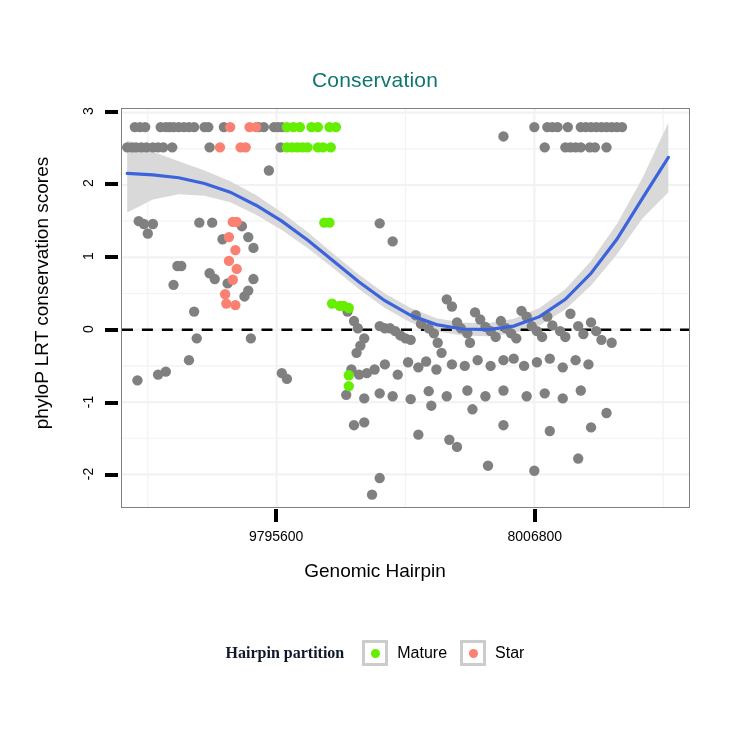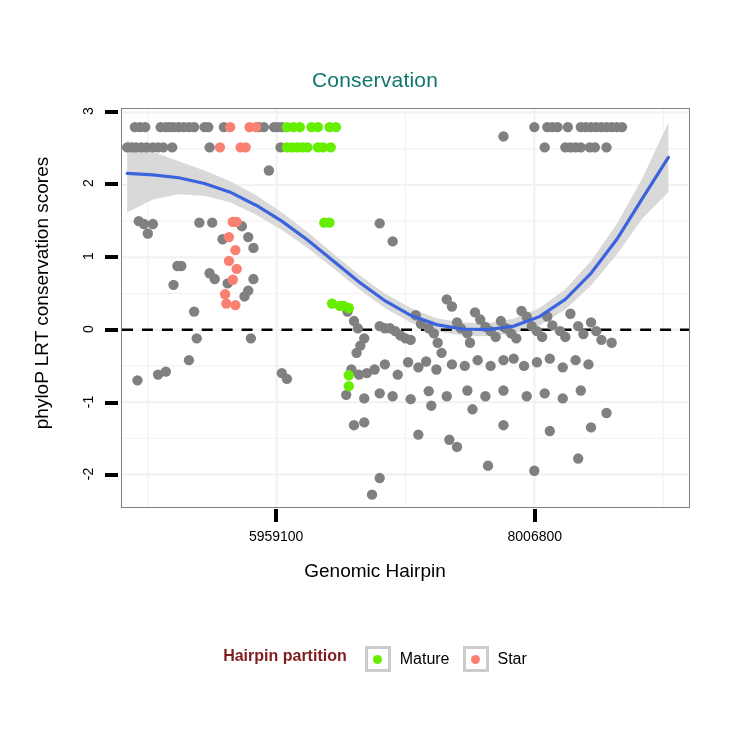--- a/index.html
+++ b/index.html
@@ -25,22 +25,22 @@
   .ytick-mark{position:absolute;background:#000;width:13px;height:4px;}
 
   
   .xtick-mark{position:absolute;background:#000;width:4px;height:13px;}
   .xtick-text{position:absolute;font-size:14px;color:#000;text-align:center;width:120px;}
   .xlab{position:absolute;left:0;top:560px;width:750px;text-align:center;font-size:19px;}
 
   
   .legend{position:absolute;left:0;top:640px;width:750px;
           display:flex;align-items:center;justify-content:center;gap:13px;}
-  .legend-title{font-size:16px;font-weight:bold;color:#7f1d1d;margin-right:5px;}
-  .legend-item{display:flex;align-items:center;gap:9px;margin-top:6px;}
+  .legend-title{font-size:16px;font-weight:bold;color:#0f172a;margin-right:5px;font-family:Liberation Serif, serif;}
+  .legend-item{display:flex;align-items:center;gap:9px;}
   .legend-key{width:26px;height:26px;background:#ffffff;border:3px solid #cccccc;
               display:flex;align-items:center;justify-content:center;box-sizing:border-box;}
   .legend-dot{width:9px;height:9px;border-radius:50%;}
   .legend-label{font-size:16px;color:#000;}
 </style>
 </head>
 <body>
 
 <div id="root">
 
@@ -59,21 +59,21 @@
       <div class="ytick-text" style="left: 75px; top: 320.818px; width: 26px; text-align: center;">0</div>
       <div class="ytick-mark" style="left: 105px; top: 255.091px;"></div>
       <div class="ytick-text" style="left: 75px; top: 248.091px; width: 26px; text-align: center;">1</div>
       <div class="ytick-mark" style="left: 105px; top: 182.364px;"></div>
       <div class="ytick-text" style="left: 75px; top: 175.364px; width: 26px; text-align: center;">2</div>
       <div class="ytick-mark" style="left: 105px; top: 109.636px;"></div>
       <div class="ytick-text" style="left: 75px; top: 102.636px; width: 26px; text-align: center;">3</div>
     </div>
   <div id="xticks">
       <div class="xtick-mark" style="left: 274.182px; top: 509px;"></div>
-      <div class="xtick-text" style="left: 216.182px; top: 528px;">5959100</div>
+      <div class="xtick-text" style="left: 216.182px; top: 528px;">9795600</div>
       <div class="xtick-mark" style="left: 532.818px; top: 509px;"></div>
       <div class="xtick-text" style="left: 474.818px; top: 528px;">8006800</div>
     </div>
 
   <div class="panel">
     <svg class="plotsvg" id="plot" viewBox="0 0 569 400" preserveAspectRatio="none">
         <line x1="0" x2="569" y1="367.27272727272725" y2="367.27272727272725" stroke="#F2F2F2" stroke-width="2.2"></line>
         <line x1="0" x2="569" y1="294.5454545454545" y2="294.5454545454545" stroke="#F2F2F2" stroke-width="2.2"></line>
         <line x1="0" x2="569" y1="221.8181818181818" y2="221.8181818181818" stroke="#F2F2F2" stroke-width="2.2"></line>
         <line x1="0" x2="569" y1="149.09090909090907" y2="149.09090909090907" stroke="#F2F2F2" stroke-width="2.2"></line>

